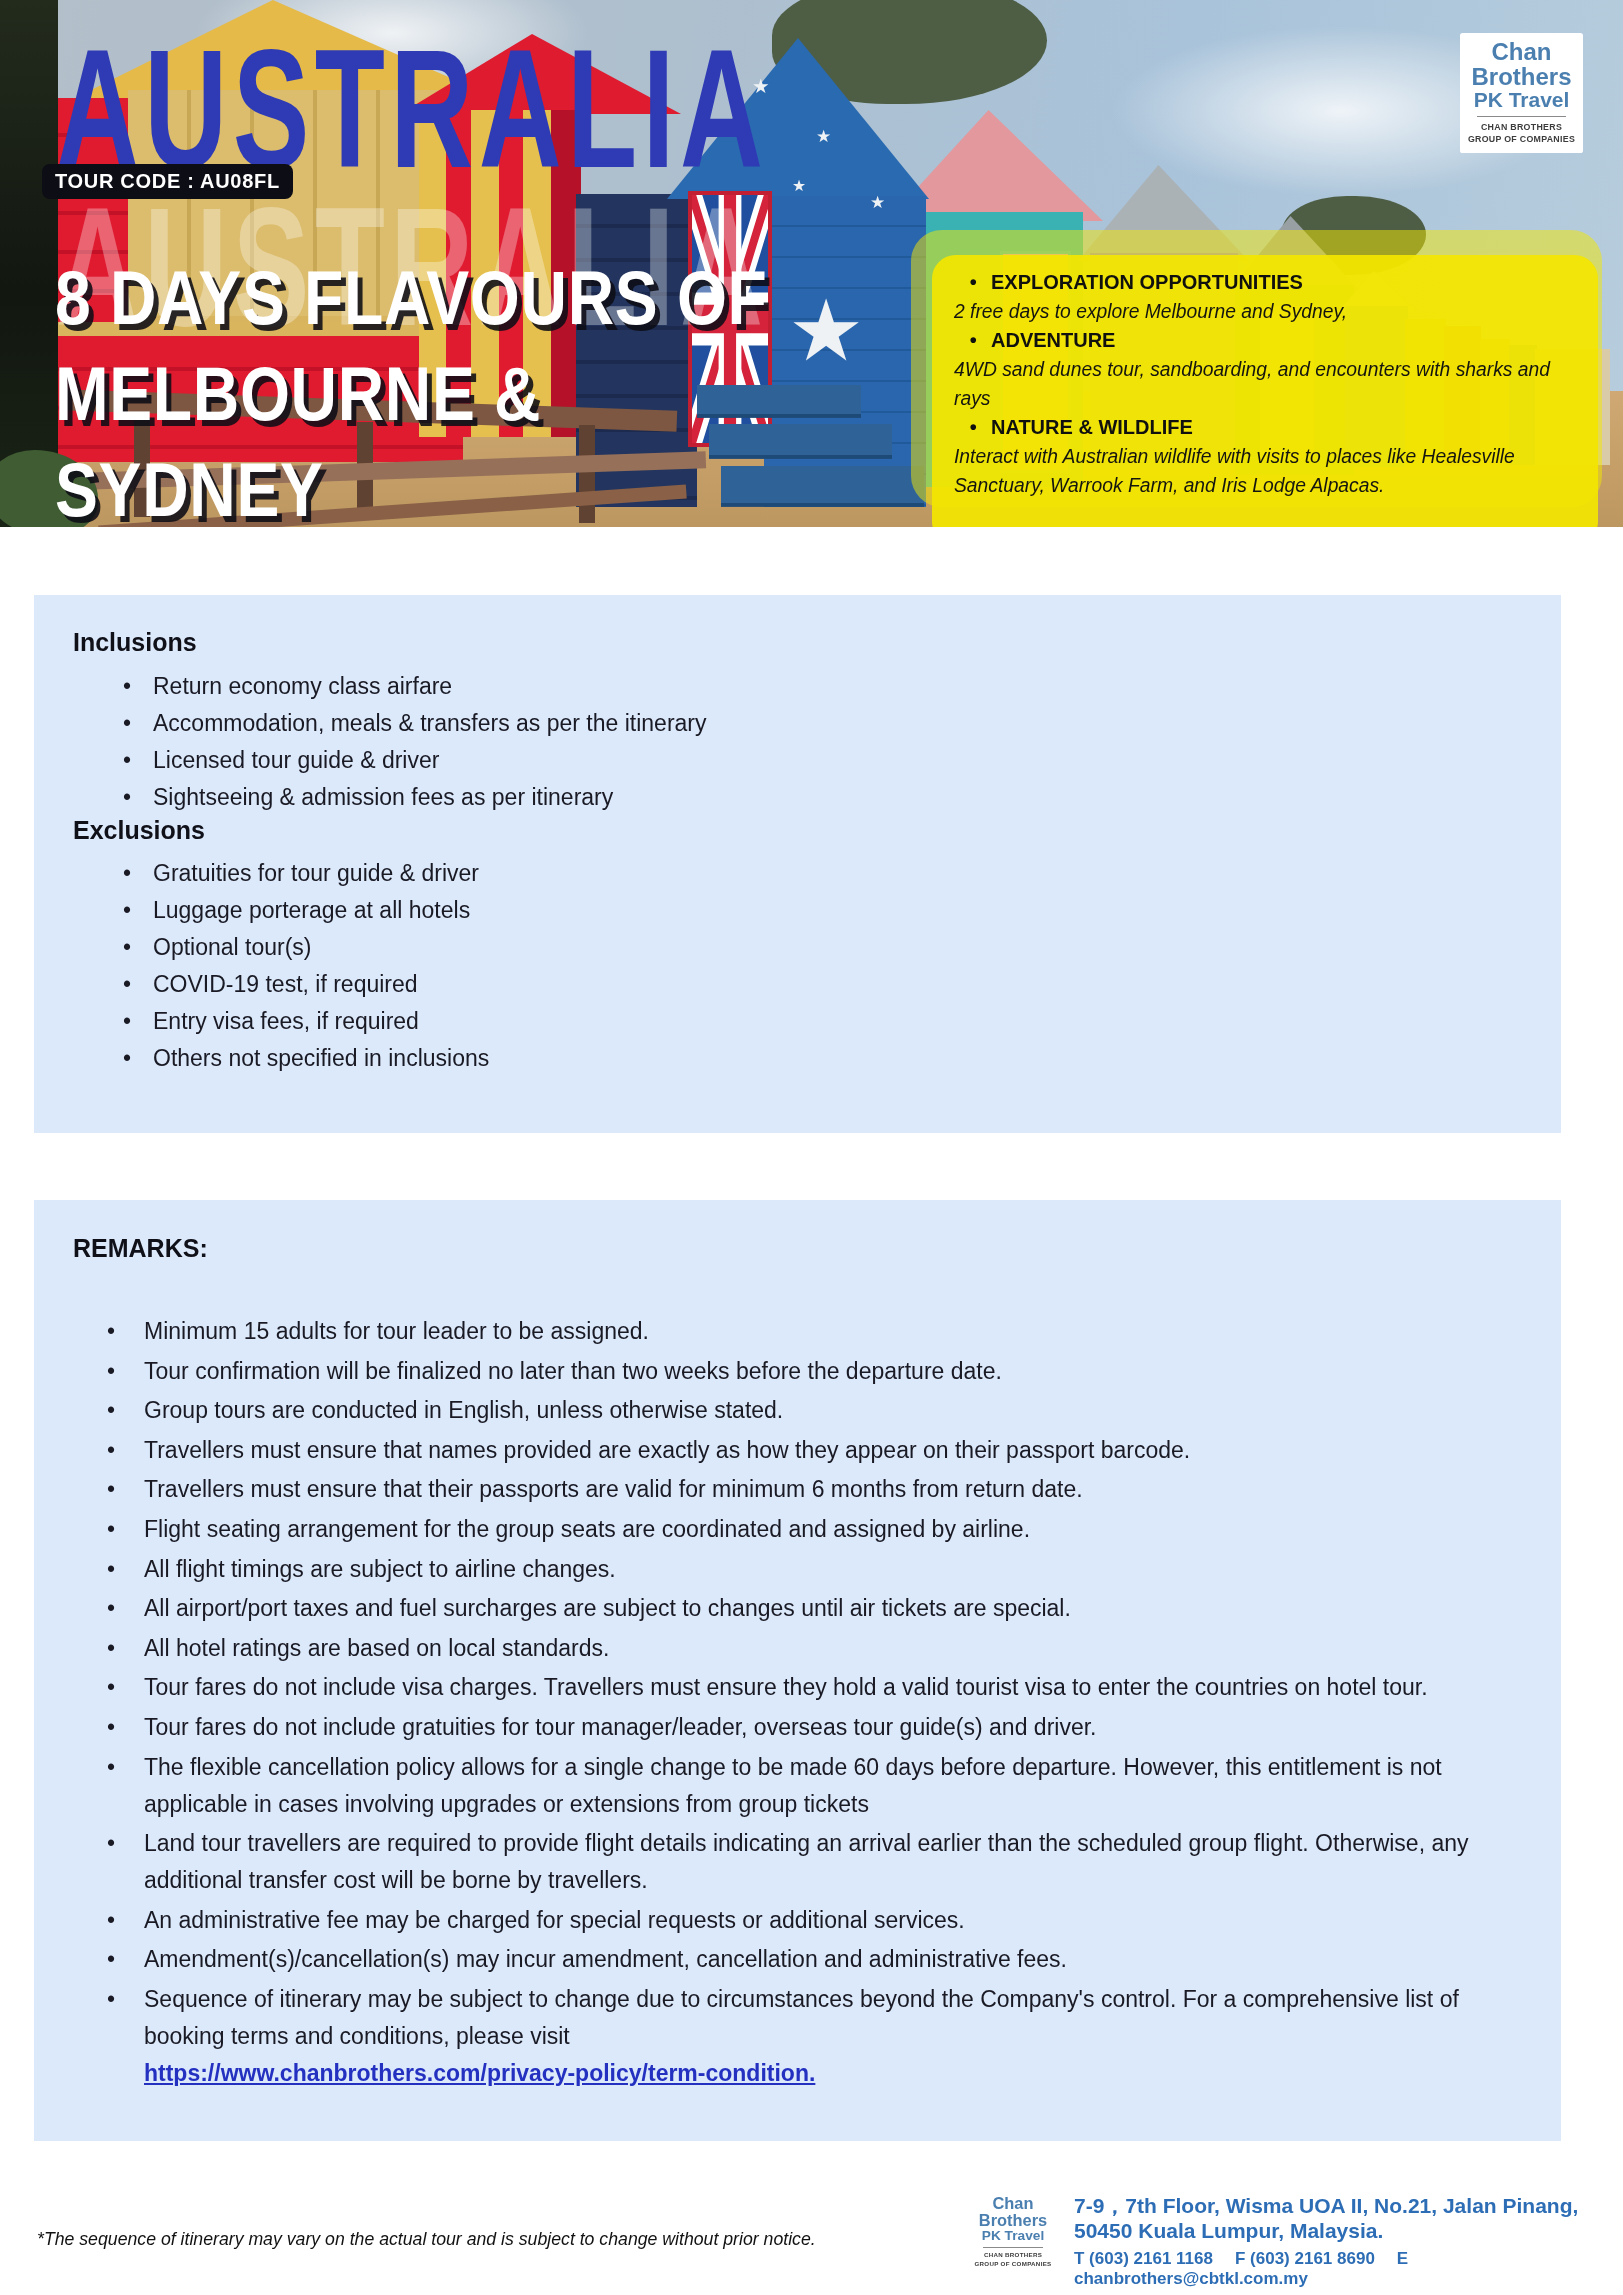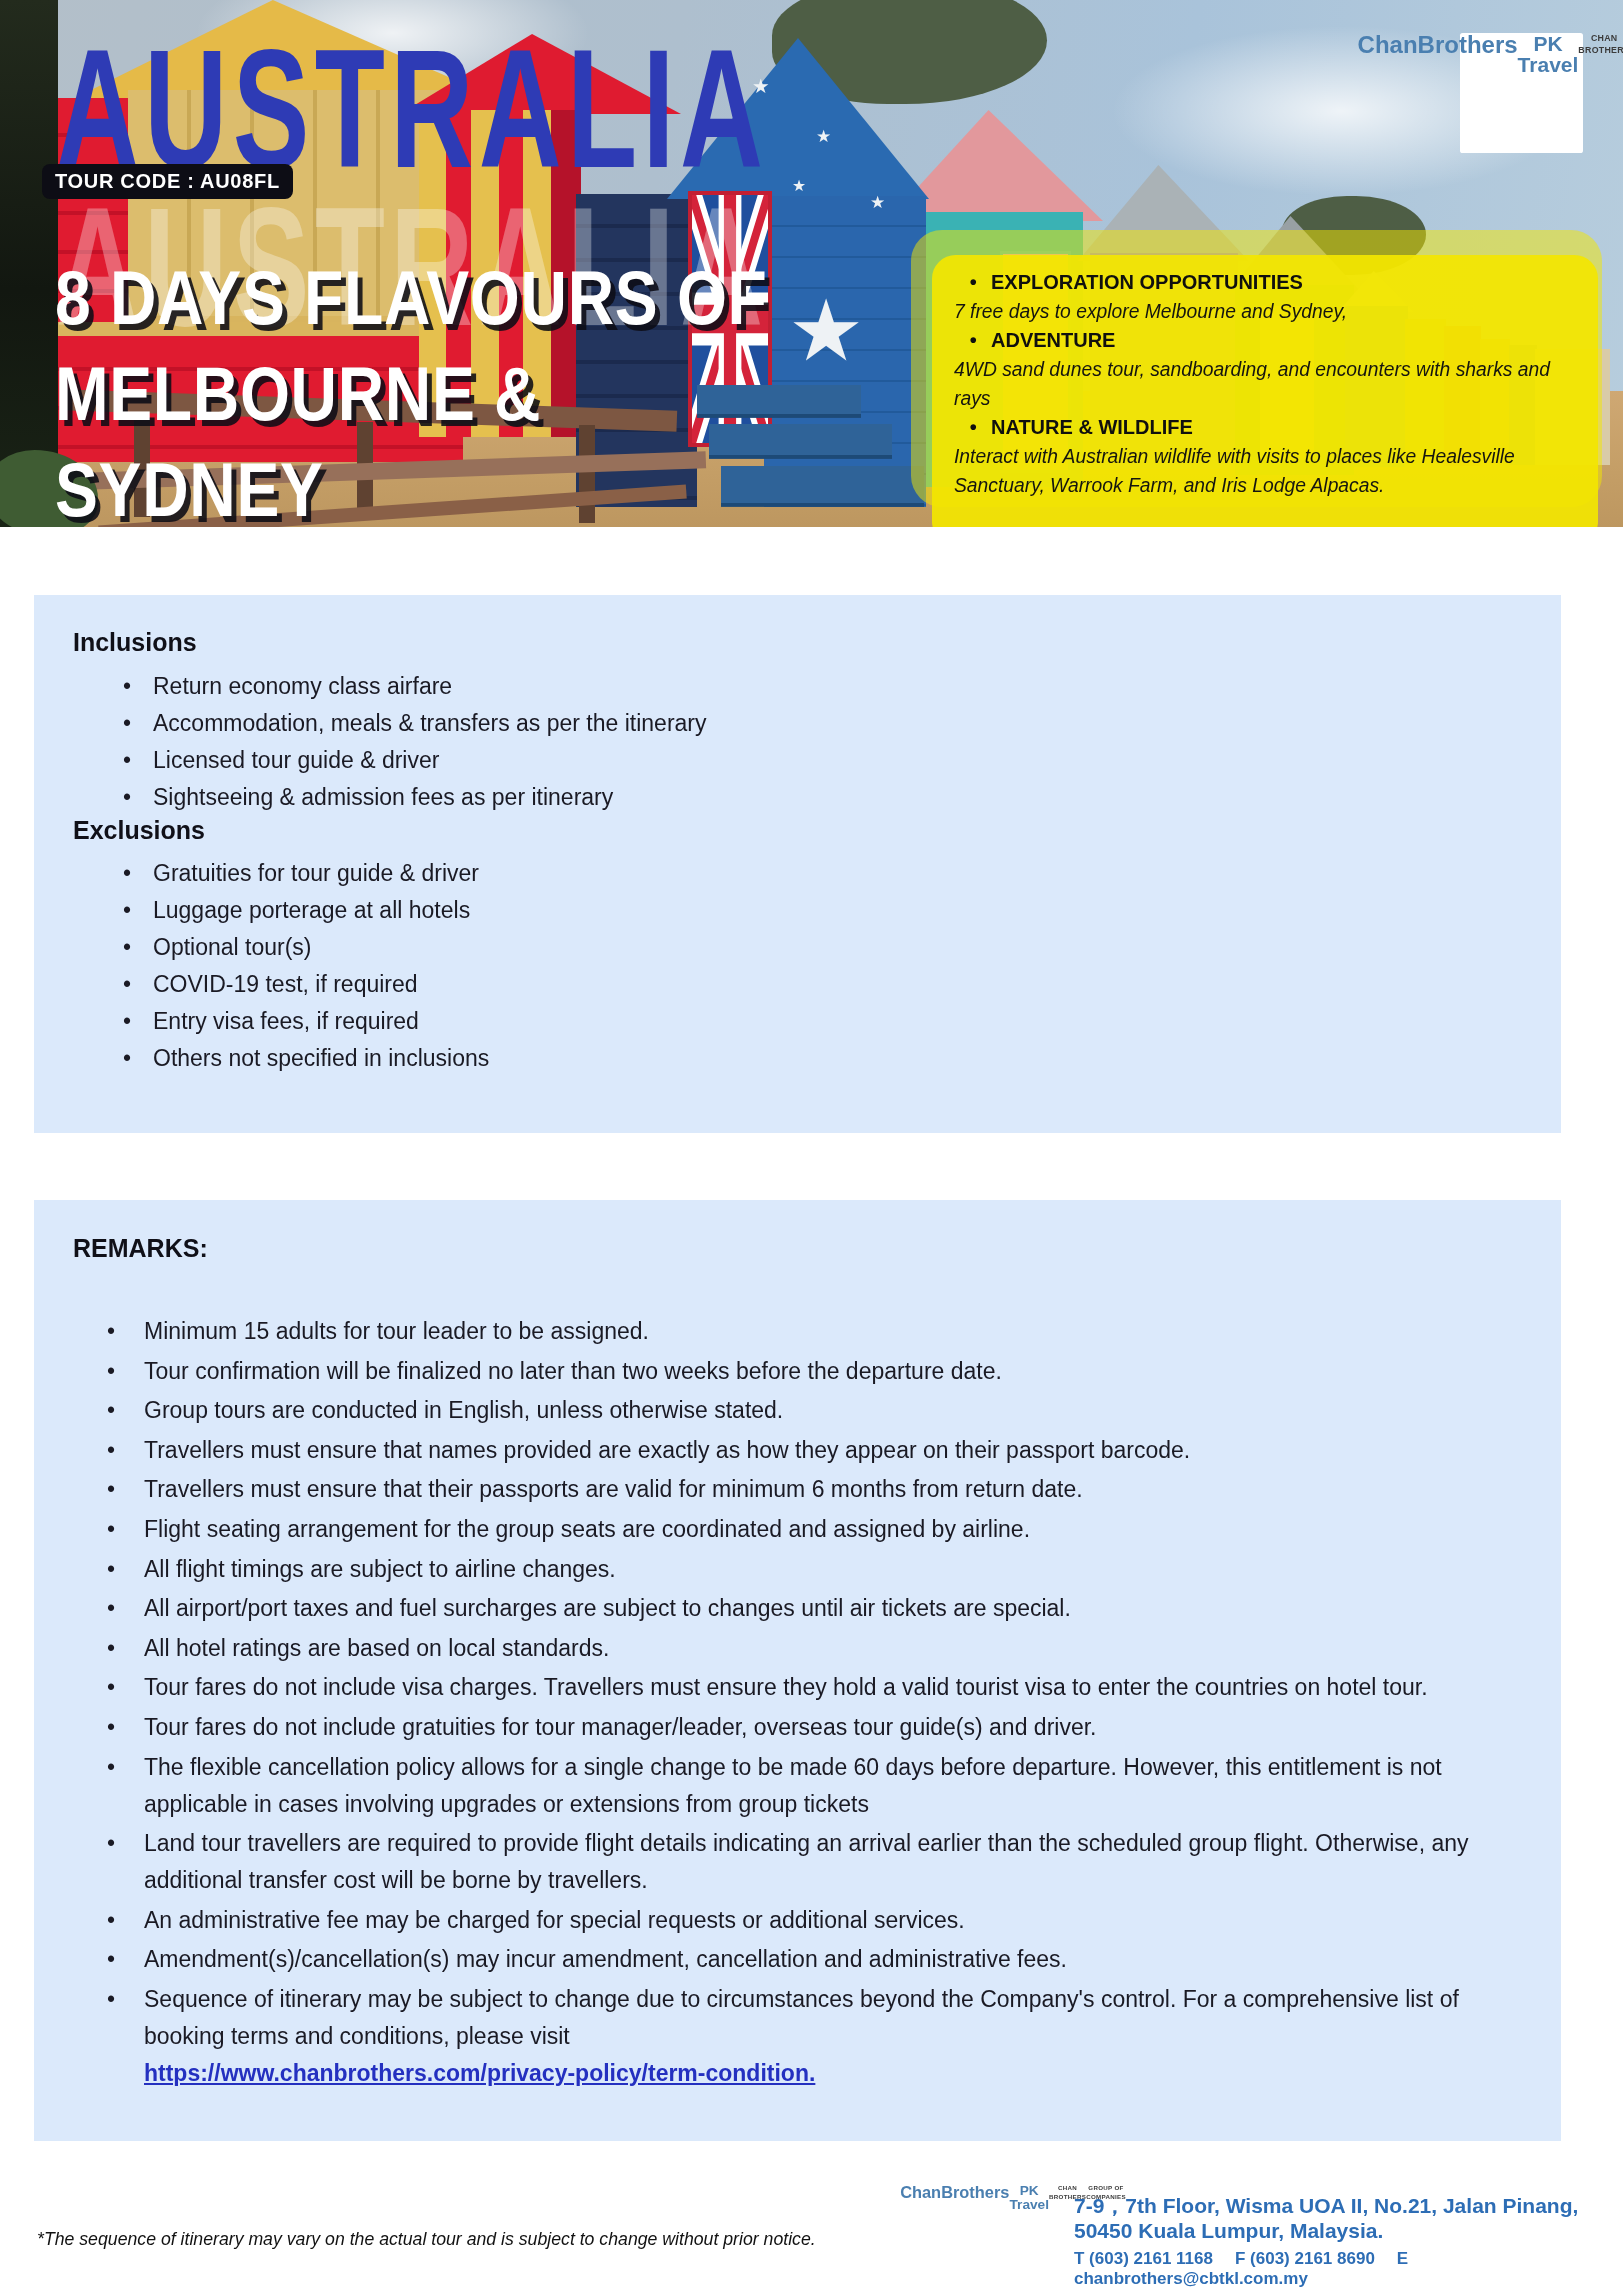--- a/index.html
+++ b/index.html
@@ -90,22 +90,22 @@
   .hl-outer{position:absolute;left:911px;top:230px;width:691px;height:277px;
         background:rgba(244,232,0,.5);border-radius:31px;}
   .hl-box{position:absolute;left:932px;top:255px;width:666px;height:290px;
         background:rgba(243,230,0,.92);border-radius:23.6px;padding:13px 26px 0 22px;box-sizing:border-box;}
   .hl-list{list-style:none;margin:0;padding:0;}
   .hl-heading{font-size:20px;font-weight:bold;color:#10100e;padding-left:37px;position:relative;line-height:29px;}
   .hl-heading::before{content:"•";position:absolute;left:15.7px;top:0;font-size:20px;}
   .hl-desc{font-size:19.3px;font-style:italic;color:#15150f;line-height:29px;}
 
   
-  .logo-card{position:absolute;background:#ffffff;display:flex;flex-direction:row;
-        align-items:flex-start;justify-content:center;text-align:center;}
+  .logo-card{position:absolute;background:#ffffff;display:flex;flex-direction:column;
+        align-items:center;justify-content:center;text-align:center;}
   .logo-hero{left:1460px;top:33px;width:123px;height:120px;border-radius:2.6px;}
   .logo-name{color:var(--logo-blue,#4a7fb0);font-weight:bold;line-height:1.02;}
   .logo-hero .logo-name{font-size:24px;}
   .logo-hero .logo-name.small{font-size:21px;}
   .logo-rule{background:#8a8a8a;height:1.3px;width:72%;margin:5.2px 0 4.6px 0;}
   .logo-group{color:#3c3c3c;font-weight:bold;letter-spacing:0.3px;}
   .logo-hero .logo-group{font-size:8.8px;line-height:1.35;}
 
   
   .panel{position:absolute;left:34px;width:1527px;background:var(--panel-blue,#dbe9fb);box-sizing:border-box;}
@@ -212,21 +212,21 @@
       <div class="tt-line">8 DAYS FLAVOURS OF</div>
       <div class="tt-line">MELBOURNE &amp;</div>
       <div class="tt-line">SYDNEY</div>
     </div>
 
     <div class="hl-outer"></div>
     <aside class="hl-box">
       <ul class="hl-list" id="highlights-list">
           <li>
             <div class="hl-heading">EXPLORATION OPPORTUNITIES</div>
-            <div class="hl-desc">7 free days to explore Melbourne and Sydney,</div>
+            <div class="hl-desc">2 free days to explore Melbourne and Sydney,</div>
           </li>
           <li>
             <div class="hl-heading">ADVENTURE</div>
             <div class="hl-desc">4WD sand dunes tour, sandboarding, and encounters with sharks and rays</div>
           </li>
           <li>
             <div class="hl-heading">NATURE &amp; WILDLIFE</div>
             <div class="hl-desc">Interact with Australian wildlife with visits to places like Healesville Sanctuary, Warrook Farm, and Iris Lodge Alpacas.</div>
           </li>
         </ul>

